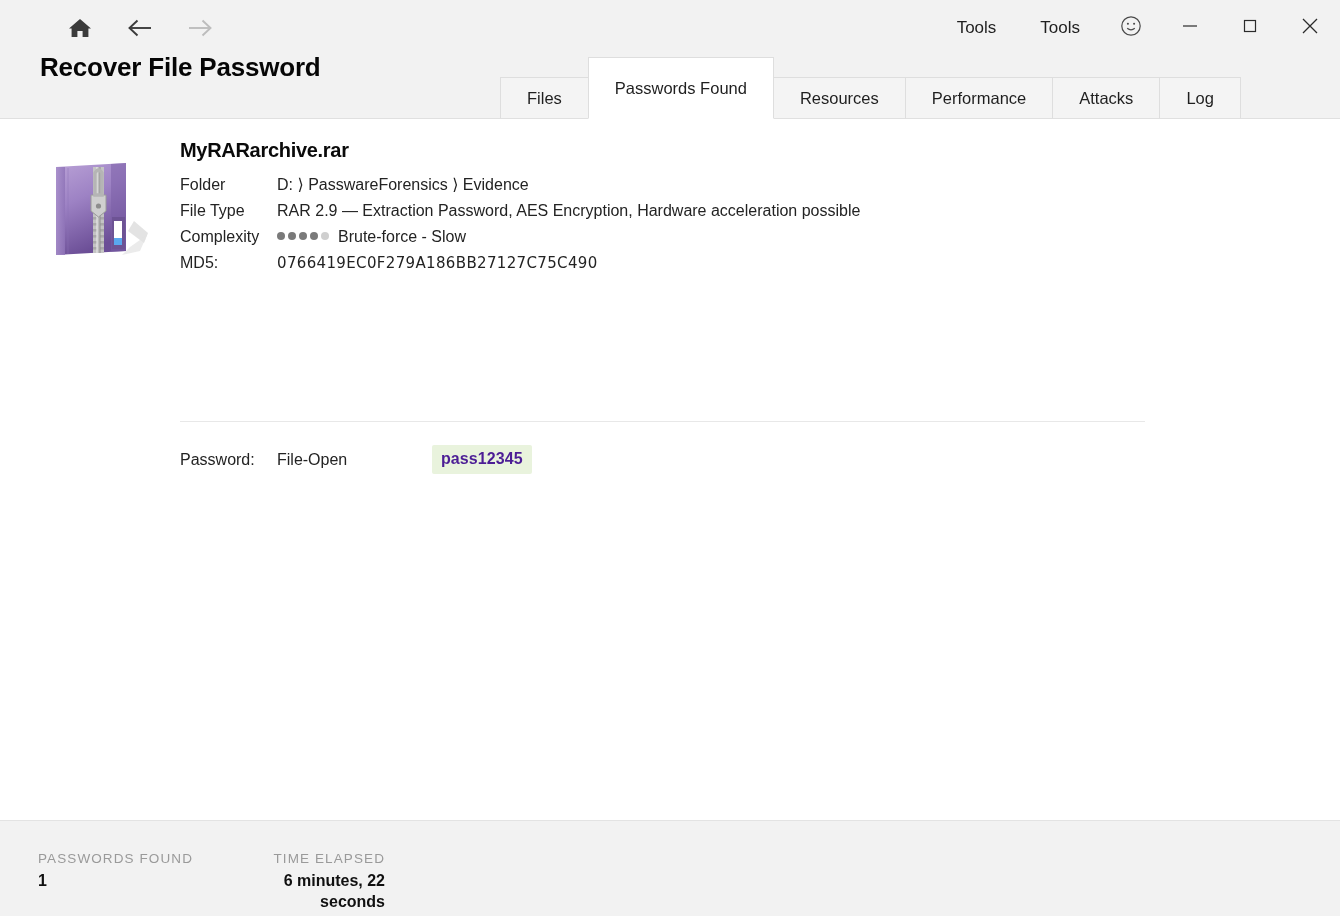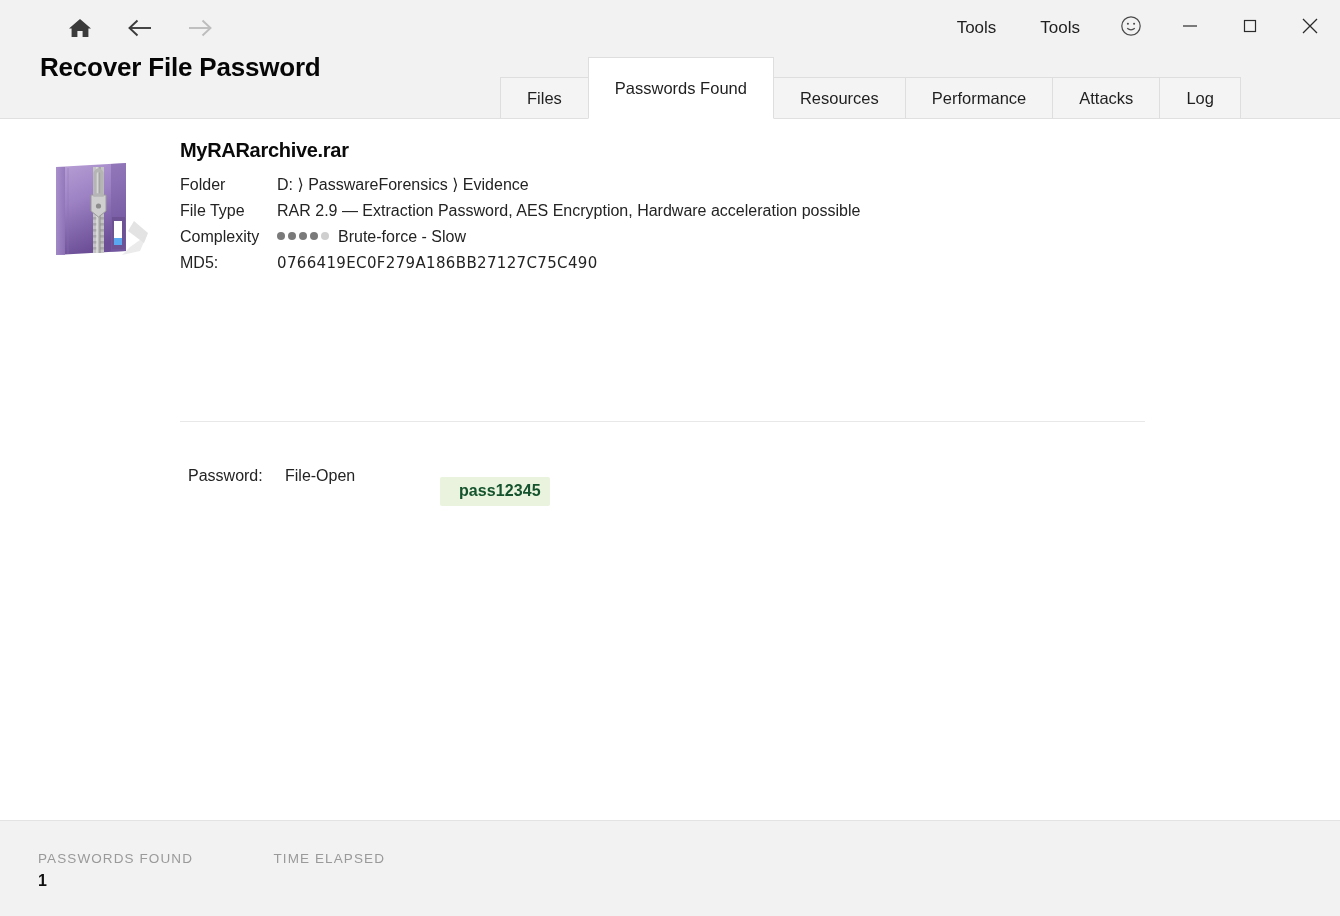--- a/index.html
+++ b/index.html
@@ -207,31 +207,30 @@
 
   .password-row {
     position: absolute;
     left: 180px;
     top: 326px;
     display: flex;
     align-items: center;
     font-size: 16px;
     color: #232323;
   }
-  .pw-label { width: 97px; flex: 0 0 97px; margin-left: 8px; }
+  .pw-label { width: 97px; flex: 0 0 97px; }
   .pw-type { width: 155px; flex: 0 0 155px; }
   .pw-value {
     background: #e9f3dd;
-    color: #14532d;
+    color: #4c1d95;
     font-weight: bold;
     font-size: 16px;
-    padding: 5px 9px 6px 19px;
+    padding: 5px 9px 6px 9px;
     border-radius: 2px;
     letter-spacing: 0.1px;
-    margin-top: 32px;
   }
 
   
   .statusbar {
     position: relative;
     height: 152px;
     background: #f2f2f2;
     border-top: 1px solid #e3e3e3;
   }
   .stat-col {
@@ -449,16 +448,17 @@
     </div>
     <div class="stat-group">
       <div class="stat-label">PASSWORDS ANALYZED</div>
 
     </div>
   </div>
 
   <div class="stat-col mid">
     <div class="stat-group">
       <div class="stat-label">TIME ELAPSED</div>
+      <div class="stat-value">6 minutes, 22 seconds</div>
     </div>
   </div>
 
 </div>
 
 </body></html>

